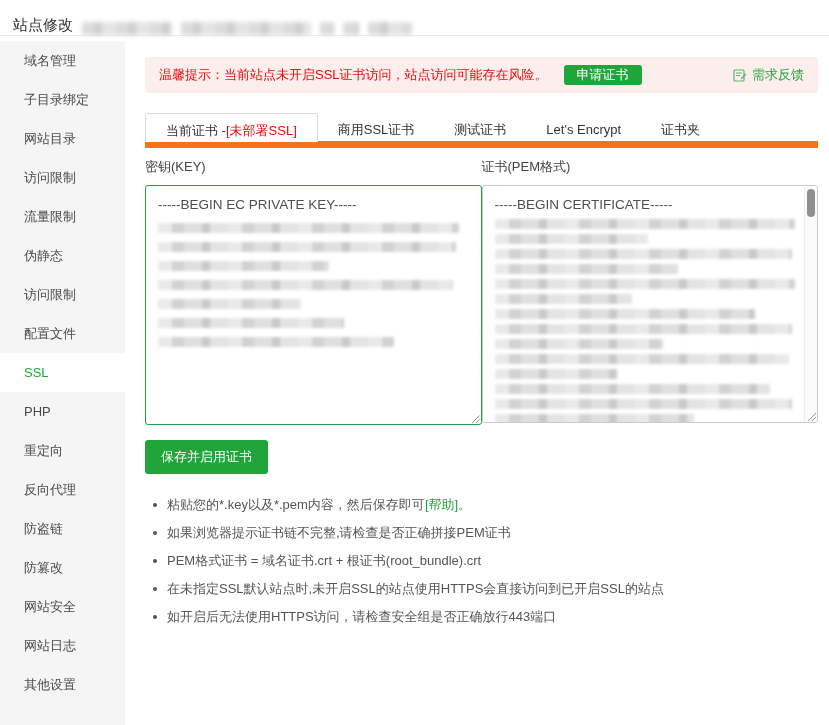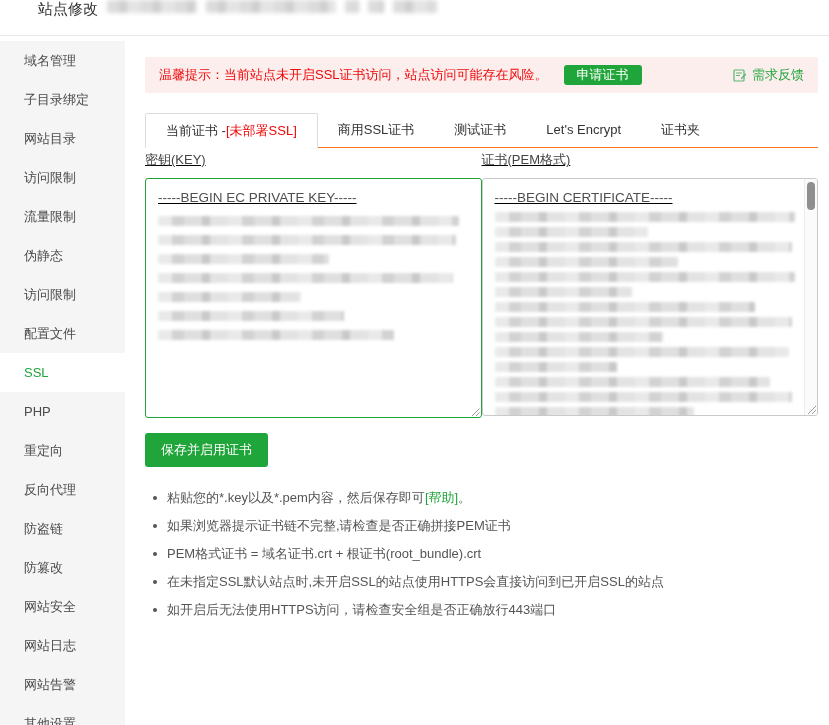--- a/index.html
+++ b/index.html
@@ -1,21 +1,21 @@
 <!DOCTYPE html>
 <html><head>
 <meta charset="utf-8">
 <style>
   * { margin:0; padding:0; box-sizing:border-box; }
   html,body { width:829px; height:725px; overflow:hidden; background:#fff;
               font-family:"Liberation Sans","DejaVu Sans",sans-serif; }
 
   
   .app-header { height:36px; border-bottom:1px solid #e8e8e8; display:flex;
-                align-items:flex-start; padding:0 38px; background:#fff; }
+                align-items:flex-end; padding:0 13px; background:#fff; }
   .app-title { font-size:15px; color:#333; }
   .redact { display:inline-block; height:13px; border-radius:2px;
             background:repeating-linear-gradient(90deg,#dcdcdc 0 12px,#cfcfcf 12px 20px,#e4e4e4 20px 34px);
             filter:blur(2px); margin-left:9px; vertical-align:middle; }
 
   
   .sidebar { position:absolute; top:41px; left:0; bottom:0; width:125px;
              background:#f5f5f5; overflow:hidden; }
   .side-item { height:39px; line-height:39px; padding-left:24px; font-size:13px;
                color:#4a4a4a; cursor:pointer; }
@@ -29,29 +29,29 @@
   .alert { height:36px; background:#fdeeee; border-radius:2px; display:flex;
            align-items:center; padding:0 14px; }
   .alert-text { color:#ef0808; font-size:13px; }
   .apply-btn { margin-left:16px; background:#20a53a; color:#fff; font-size:13px;
                padding:1px 13px; border-radius:3px; border:none; cursor:pointer; }
   .feedback { margin-left:auto; color:#20a53a; font-size:13px; display:flex;
               align-items:center; gap:5px; cursor:pointer;font-family:Liberation Serif, serif; }
   .feedback svg { display:block; }
 
   
-  .tabs { margin-top:20px; display:flex; border-bottom:1px solid #f97316;
+  .tabs { margin-top:20px; display:flex; border-bottom:7px solid #f97316;
           height:35px; align-items:stretch; }
   .tab { padding:0 20px; line-height:34px; font-size:13px; color:#333; cursor:pointer; }
   .tab.active { border:1px solid #dcdcdc; border-bottom:1px solid #fff;
                 background:#fff; margin-bottom:-1px; border-radius:2px 2px 0 0; }
   .hl-red { color:#ef0808; }
 
   
-  .cols { display:flex; margin-top:3px;text-decoration:underline; }
+  .cols { display:flex; margin-top:10px; }
   .col { flex:1; min-width:0; }
   .box-label { font-size:13px; color:#444; margin-bottom:9px; }
   .ta { position:relative; border:1px solid #c9c9c9; border-radius:3px;
         background:#fff; padding:9px 12px; overflow:hidden; cursor:text; }
   .ta.key  { border-color:#20a53a; height:240px; }
   .ta.cert { height:238px; padding-right:16px; }
   .pem-line { line-height:19px; white-space:nowrap; color:#4f4f4f; font-size:13.5px; }
   .blur-line { height:10px; border-radius:1px;
         background:repeating-linear-gradient(90deg,#e9e9e9 0 14px,#d2d2d2 14px 26px,#dfdfdf 26px 44px,#c9c9c9 44px 52px,#e3e3e3 52px 70px);
         filter:blur(1.6px); }
@@ -97,21 +97,20 @@
   <div class="side-item">访问限制</div>
   <div class="side-item">配置文件</div>
   <div class="side-item active">SSL</div>
   <div class="side-item">PHP</div>
   <div class="side-item">重定向</div>
   <div class="side-item">反向代理</div>
   <div class="side-item">防盗链</div>
   <div class="side-item">防篡改</div>
   <div class="side-item">网站安全</div>
   <div class="side-item">网站日志</div>
-  <div class="side-item">网站告警</div>
   <div class="side-item">其他设置</div>
 </div>
 
 <div class="main">
 
   
   <div class="alert">
     <span class="alert-text">温馨提示：当前站点未开启SSL证书访问，站点访问可能存在风险。</span>
     <button class="apply-btn">申请证书</button>
     <span class="feedback">

